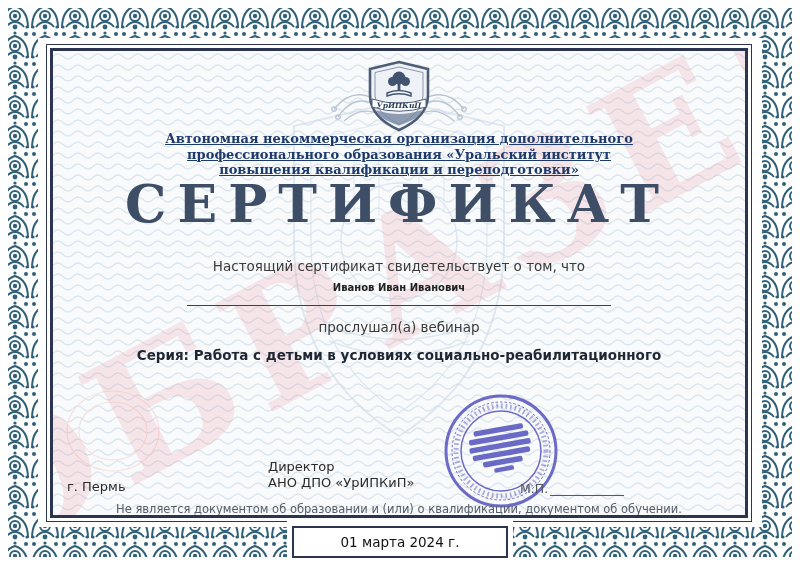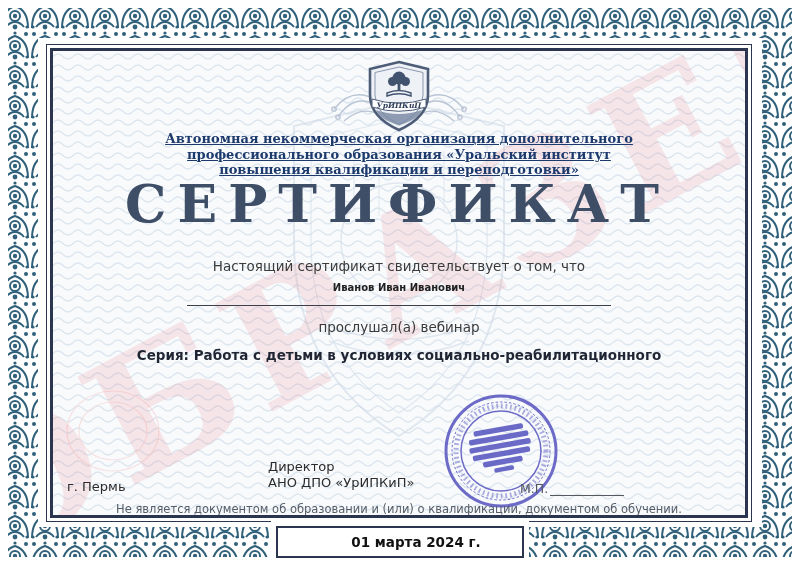--- a/index.html
+++ b/index.html
@@ -47,21 +47,21 @@
   .seal{position:absolute;left:388px;top:340px;}
   .signer{position:absolute;left:215px;top:408px;font-size:13px;line-height:16px;color:#2b2b2b;}
   .city{position:absolute;left:14px;top:428px;font-size:13px;color:#2b2b2b;}
   .mp{position:absolute;left:467px;top:430px;font-size:12.5px;color:#50555e;z-index:3;}
   .sig-line{position:absolute;left:497px;top:444px;width:74px;border-top:1.4px solid #55585f;z-index:3;}
   .disclaimer{position:absolute;left:0;right:0;top:451px;text-align:center;font-size:11.5px;color:#555d68;}
   .date-box{
     position:absolute;left:50%;top:526px;transform:translateX(-50%);
     width:212px;height:28px;line-height:28px;text-align:center;
     background:#ffffff;border:2px solid #2b3550;box-shadow:0 0 0 5px #ffffff;
-    font-size:13.5px;font-weight:bold;color:#111;z-index:5;padding-left:32px;
+    font-size:13.5px;font-weight:normal;color:#111;z-index:5;
   }
 </style>
 </head>
 <body>
 
 <div class="page">
 
   <svg class="border-svg" width="800" height="565">
     <defs>
       <pattern id="orn" width="30" height="30" patternUnits="userSpaceOnUse">

